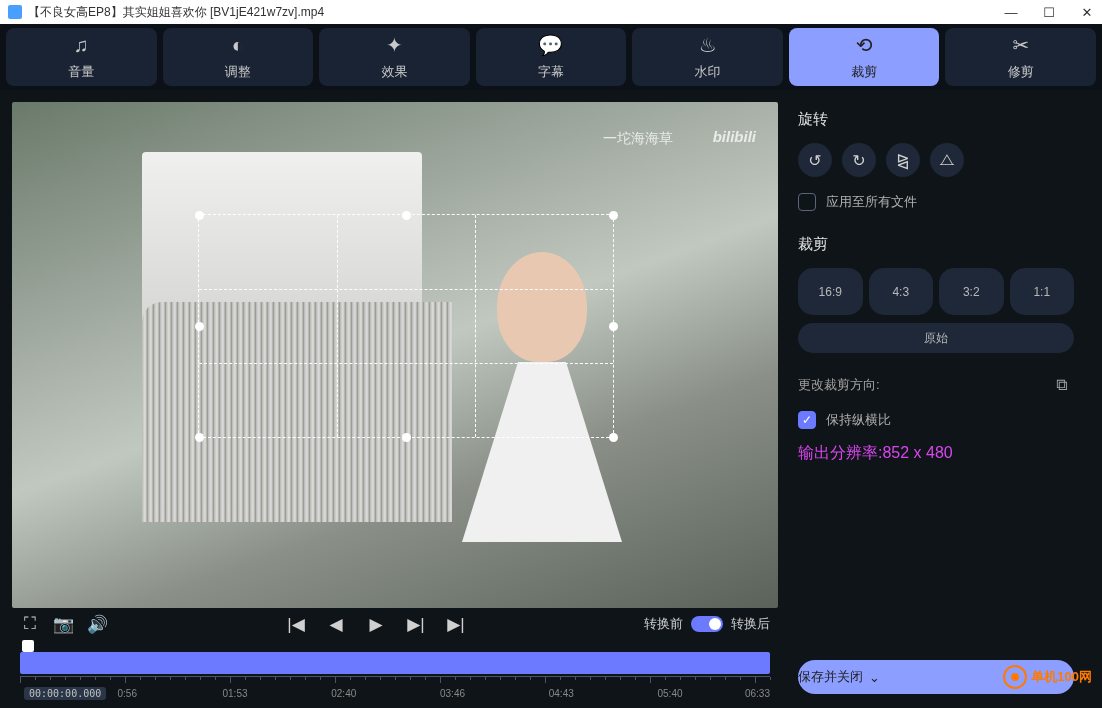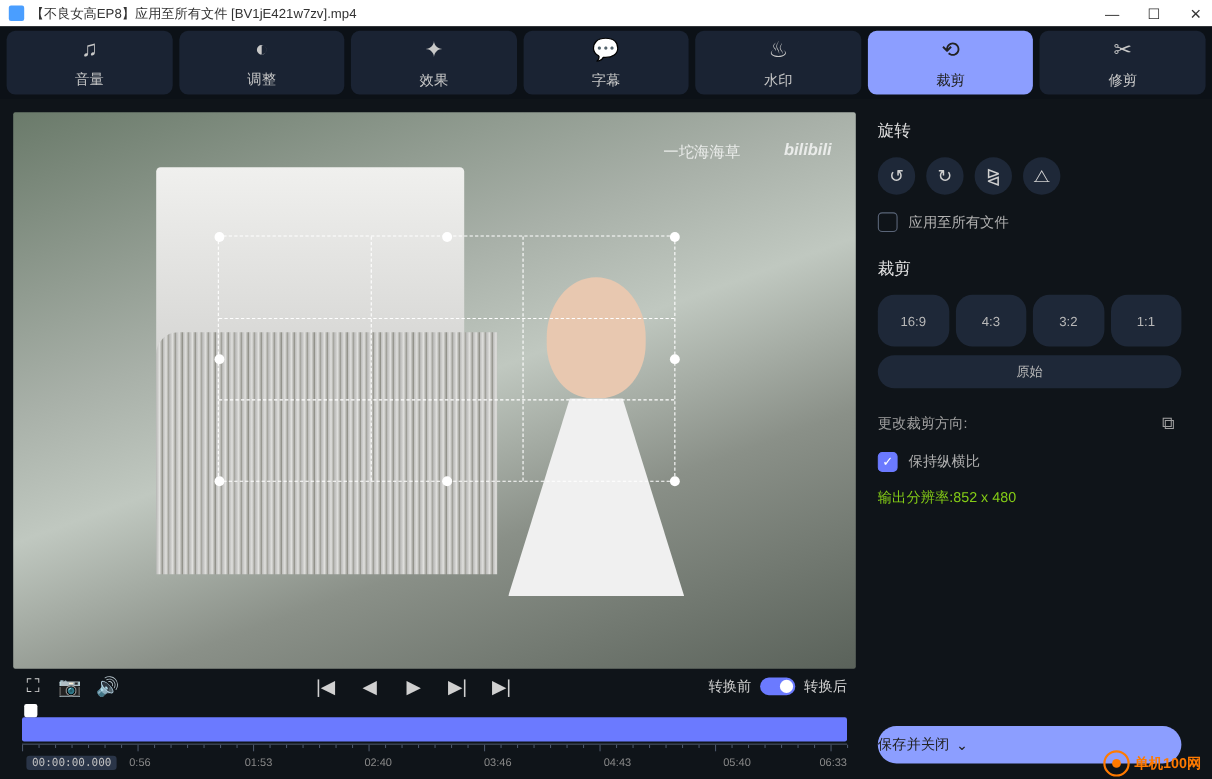--- a/index.html
+++ b/index.html
@@ -61,37 +61,37 @@
     .checkbox { width: 18px; height: 18px; border: 1.5px solid #5a6578; border-radius: 4px; display: flex; align-items: center; justify-content: center; }
     .checkbox.checked { background: #6b7aff; border-color: #6b7aff; color: #fff; font-size: 12px; }
     
     .ratio-row { display: flex; gap: 6px; margin-bottom: 8px; }
     .ratio-btn { flex: 1; height: 47px; background: #1e2838; border-radius: 15px; display: flex; align-items: center; justify-content: center; font-size: 12px; cursor: pointer; color: #b8b8b8; }
     .ratio-full { height: 30px; background: #1e2838; border-radius: 15px; display: flex; align-items: center; justify-content: center; font-size: 12px; cursor: pointer; color: #b8b8b8; margin-bottom: 20px; }
     
     .dir-row { display: flex; justify-content: space-between; align-items: center; font-size: 13px; color: #a0a0a0; margin-bottom: 14px; }
     .dir-icon { width: 24px; height: 24px; display: flex; align-items: center; justify-content: center; font-size: 16px; cursor: pointer; }
     
-    .res-row { font-size: 13px; color: #84cc16; margin-bottom: 16px; }
+    .res-row { font-size: 16px; color: #d946ef; margin-bottom: 16px; }
     
     .side-spacer { flex: 1; }
     .action-row { display: flex; gap: 10px; margin-bottom: 10px; }
     .btn-out { flex: 1; height: 34px; border: 1px solid #4a5568; border-radius: 17px; display: flex; align-items: center; justify-content: center; font-size: 13px; cursor: pointer; color: #c0c0c0; }
     .btn-primary { height: 34px; background: #8c9eff; border-radius: 17px; display: flex; align-items: center; justify-content: flex-start; font-size: 13px; cursor: pointer; color: #222; gap: 6px; }
     
-    .wm-badge { position: absolute; right: 10px; bottom: 2px; display: flex; align-items: center; gap: 4px; font-size: 13px; color: #ff7a00; font-weight: bold; }
+    .wm-badge { position: absolute; right: 10px; bottom: 19px; display: flex; align-items: center; gap: 4px; font-size: 13px; color: #ff7a00; font-weight: bold; }
     .wm-circ { width: 24px; height: 24px; border: 2px solid #ff7a00; border-radius: 50%; display: flex; align-items: center; justify-content: center; }
     .wm-circ::after { content: ''; width: 8px; height: 8px; background: #ff7a00; border-radius: 50%; }
   </style>
 </head>
 <body>
 
 <div class="titlebar">
   <div class="app-icon"></div>
-  <div class="title">【不良女高EP8】应用至所有文件 [BV1jE421w7zv].mp4</div>
+  <div class="title">【不良女高EP8】其实姐姐喜欢你 [BV1jE421w7zv].mp4</div>
   <div class="win-controls">
     <div class="win-btn">—</div>
     <div class="win-btn">☐</div>
     <div class="win-btn">✕</div>
   </div>
 </div>
 
 <div class="toolbar">
   <div class="tool-btn">
     <span class="icon">♫</span>

